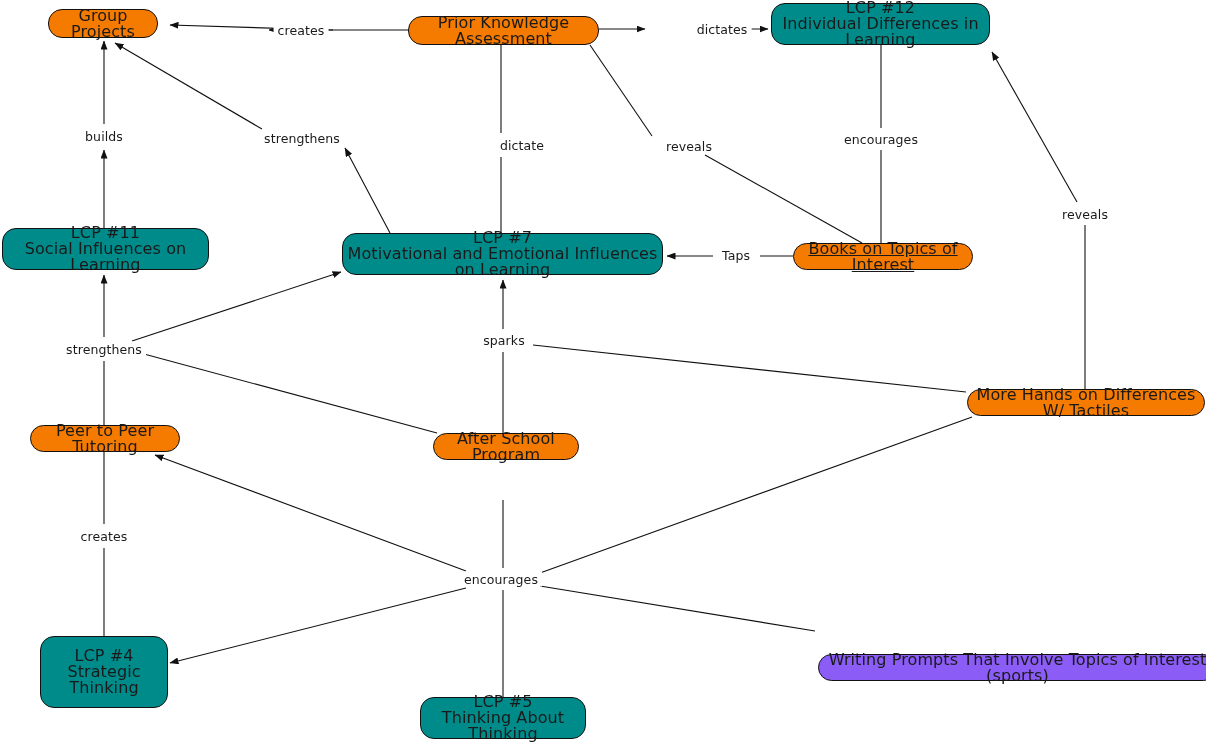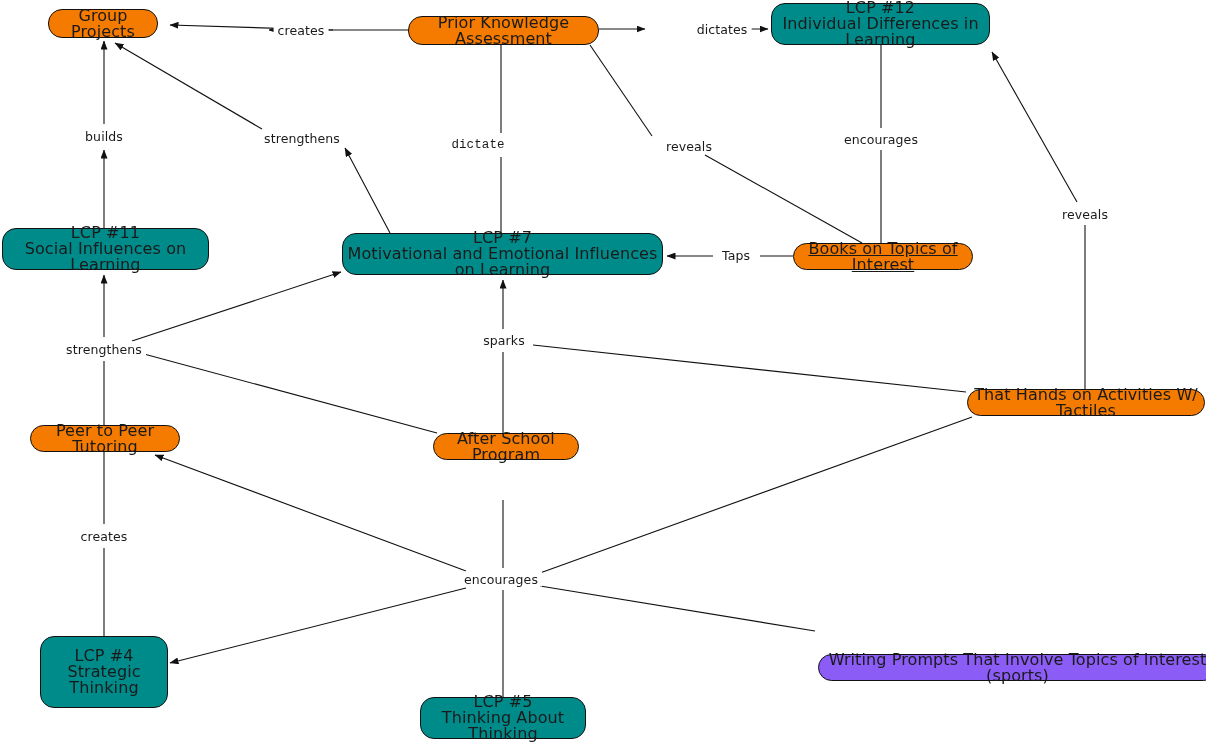--- a/index.html
+++ b/index.html
@@ -105,35 +105,35 @@
   <div id="node-layer">
       <div class="node orange" style="left: 48px; top: 9px; width: 110px; height: 29px; background: rgb(245, 122, 0);">Group Projects</div>
       <div class="node orange" style="left: 408px; top: 16px; width: 191px; height: 29px; background: rgb(245, 122, 0);">Prior Knowledge Assessment</div>
       <div class="node teal" style="left: 771px; top: 3px; width: 219px; height: 42px; background: rgb(0, 139, 139);">LCP #12
 Individual Differences in Learning</div>
       <div class="node teal" style="left: 2px; top: 228px; width: 207px; height: 42px; background: rgb(0, 139, 139);">LCP #11
 Social Influences on Learning</div>
       <div class="node teal" style="left: 342px; top: 233px; width: 321px; height: 42px; background: rgb(0, 139, 139);">LCP #7
 Motivational and Emotional Influences on Learning</div>
       <div class="node orange" style="left: 793px; top: 243px; width: 180px; height: 27px; background: rgb(245, 122, 0); text-decoration: underline;">Books on Topics of Interest</div>
-      <div class="node orange" style="left: 967px; top: 389px; width: 238px; height: 27px; background: rgb(245, 122, 0);">That Hands on Activities W/ Tactiles</div>
+      <div class="node orange" style="left: 967px; top: 389px; width: 238px; height: 27px; background: rgb(245, 122, 0);">More Hands on Differences W/ Tactiles</div>
       <div class="node orange" style="left: 30px; top: 425px; width: 150px; height: 27px; background: rgb(245, 122, 0);">Peer to Peer Tutoring</div>
       <div class="node orange" style="left: 433px; top: 433px; width: 146px; height: 27px; background: rgb(245, 122, 0);">After School Program</div>
       <div class="node orange" style="left: 818px; top: 634px; width: 399px; height: 27px; background: #8b5cf6; margin-top: 20px;">Writing Prompts That Involve Topics of Interest (sports)</div>
       <div class="node teal" style="left: 40px; top: 636px; width: 128px; height: 72px; background: rgb(0, 139, 139);">LCP #4
 Strategic Thinking</div>
       <div class="node teal" style="left: 420px; top: 697px; width: 166px; height: 42px; background: rgb(0, 139, 139);">LCP #5
 Thinking About Thinking</div>
     </div>
   <div id="label-layer">
       <div class="edge-label" style="left: 301px; top: 30px;">creates</div>
       <div class="edge-label" style="left: 681px; top: 29px; margin-left: 41px;">dictates</div>
       <div class="edge-label" style="left: 104px; top: 136px;">builds</div>
       <div class="edge-label" style="left: 302px; top: 138px;">strengthens</div>
-      <div class="edge-label" style="left: 478px; top: 145px; font-family: Liberation Mono, monospace;">dictate</div>
+      <div class="edge-label" style="left: 522px; top: 145px;">dictate</div>
       <div class="edge-label" style="left: 689px; top: 146px;">reveals</div>
       <div class="edge-label" style="left: 881px; top: 139px;">encourages</div>
       <div class="edge-label" style="left: 1085px; top: 214px;">reveals</div>
       <div class="edge-label" style="left: 736px; top: 255px;">Taps</div>
       <div class="edge-label" style="left: 104px; top: 349px;">strengthens</div>
       <div class="edge-label" style="left: 504px; top: 340px;">sparks</div>
       <div class="edge-label" style="left: 104px; top: 536px;">creates</div>
       <div class="edge-label" style="left: 501px; top: 579px;">encourages</div>
     </div>
 

